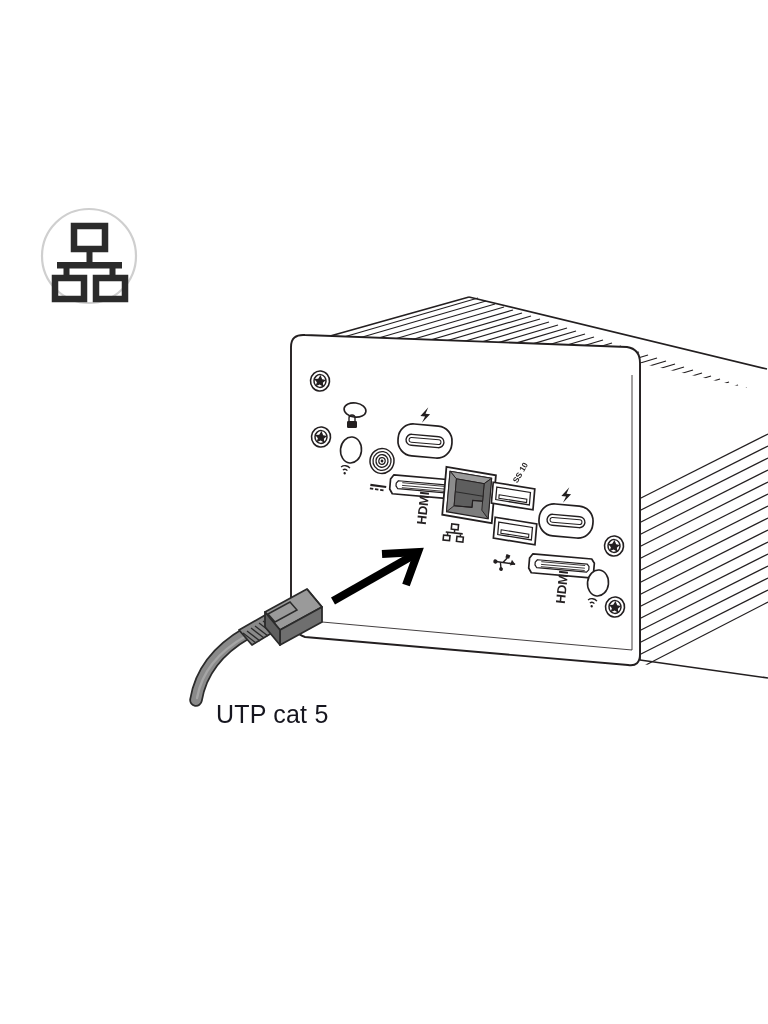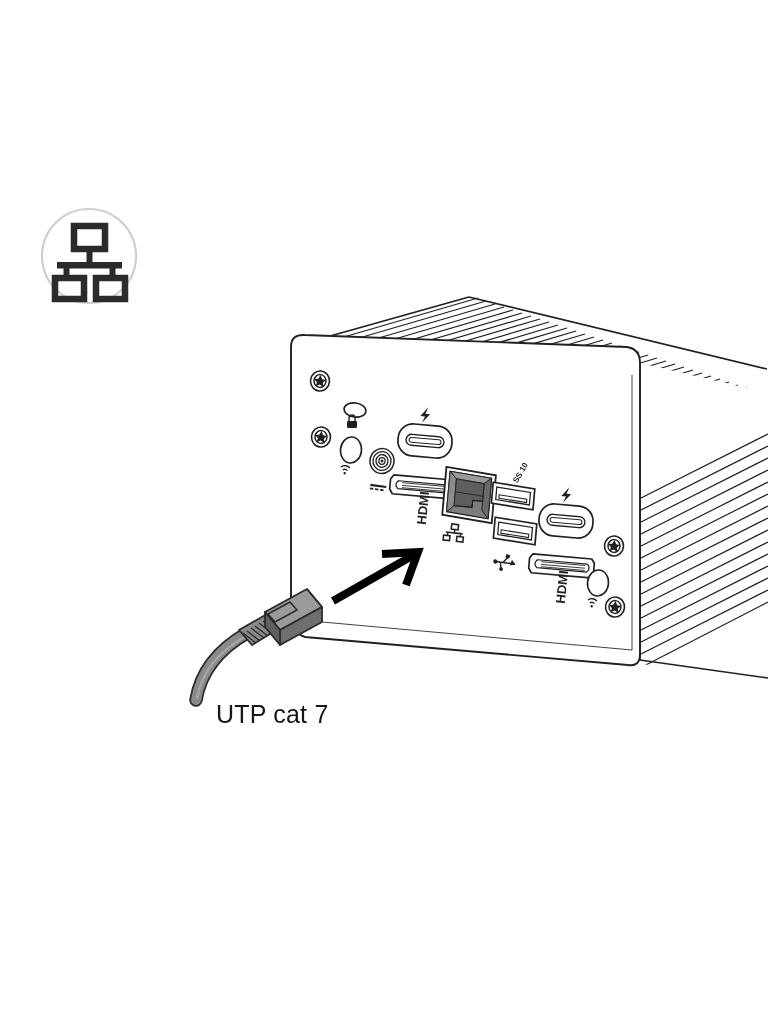--- a/index.html
+++ b/index.html
@@ -403,13 +403,13 @@
     <path d="M265,612 L280,630 L280,645 L265,627 Z" fill="#5f5f5f" stroke="#2b2b2b" stroke-width="1.8" stroke-linejoin="round"></path>
 
     <path d="M268,614 L290,602 L297,610 L275,622 Z" fill="none" stroke="#2b2b2b" stroke-width="1.5"></path>
 
     <path d="M307,589 L322,607" fill="none" stroke="#2b2b2b" stroke-width="1.6"></path>
   </g>
 
 </svg>
 </div>
 
-<div class="cap-label">UTP cat 7</div>
+<div class="cap-label">UTP cat 5</div>
 
 </body></html>

